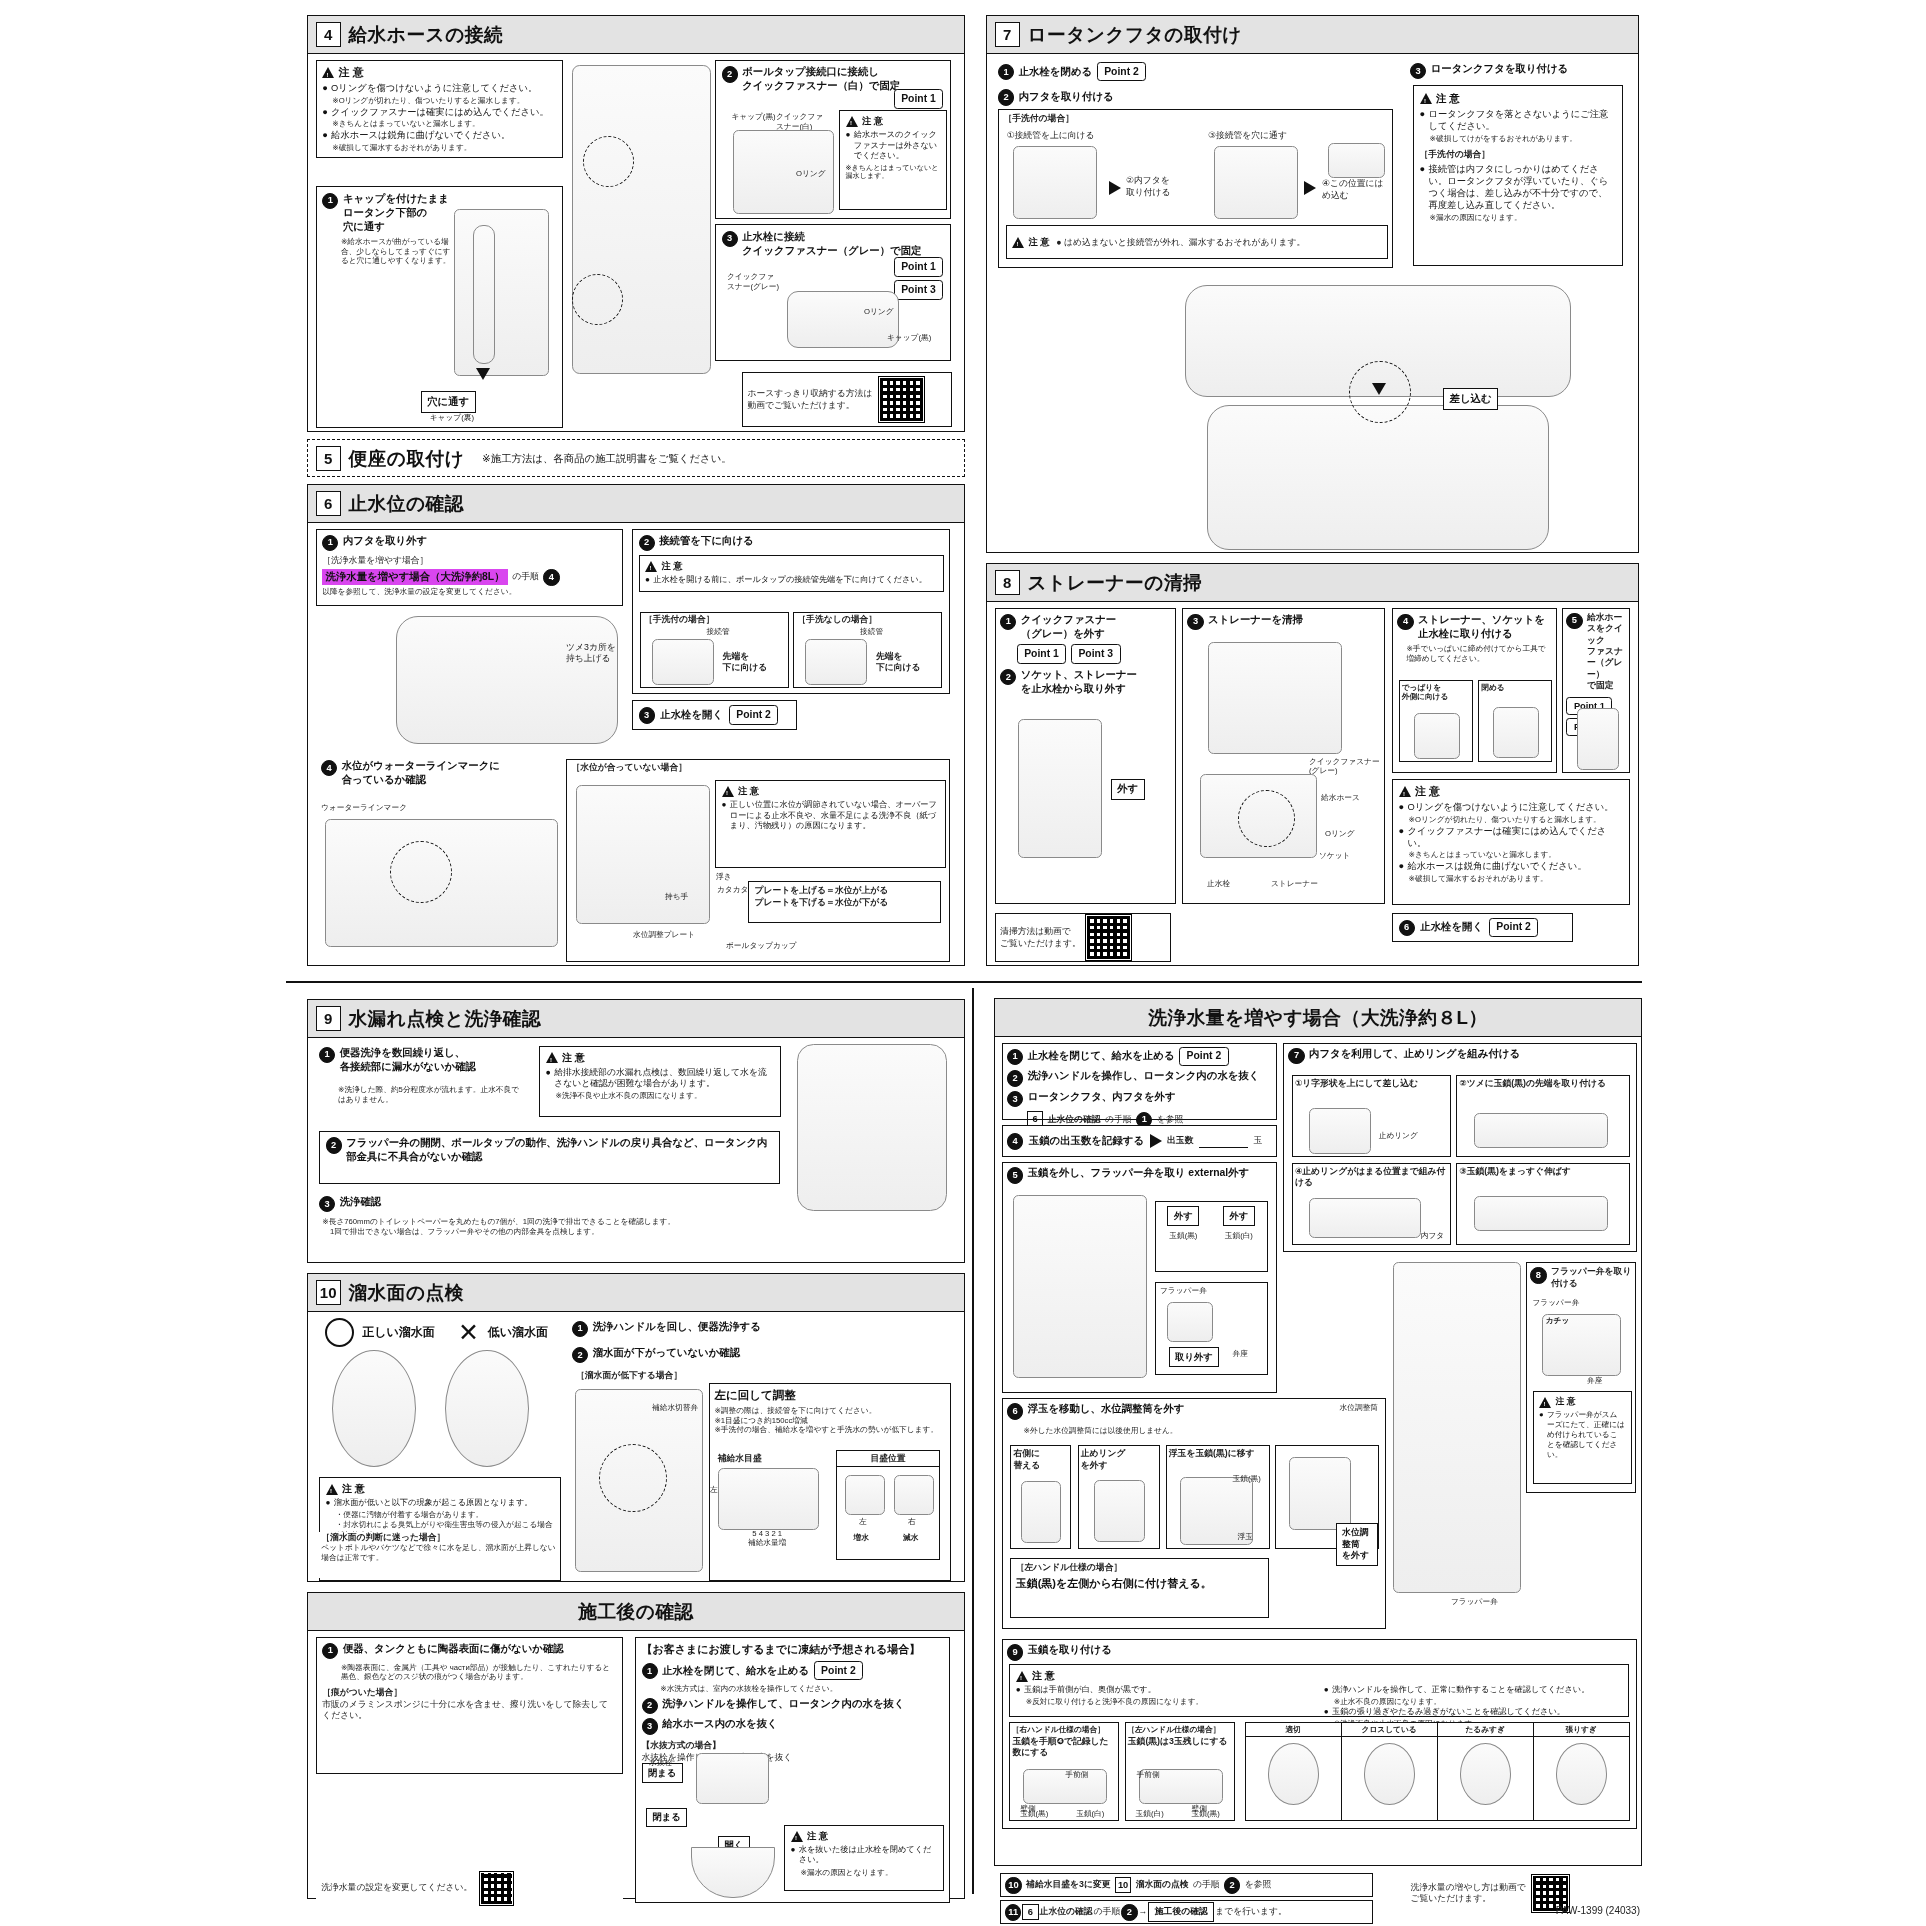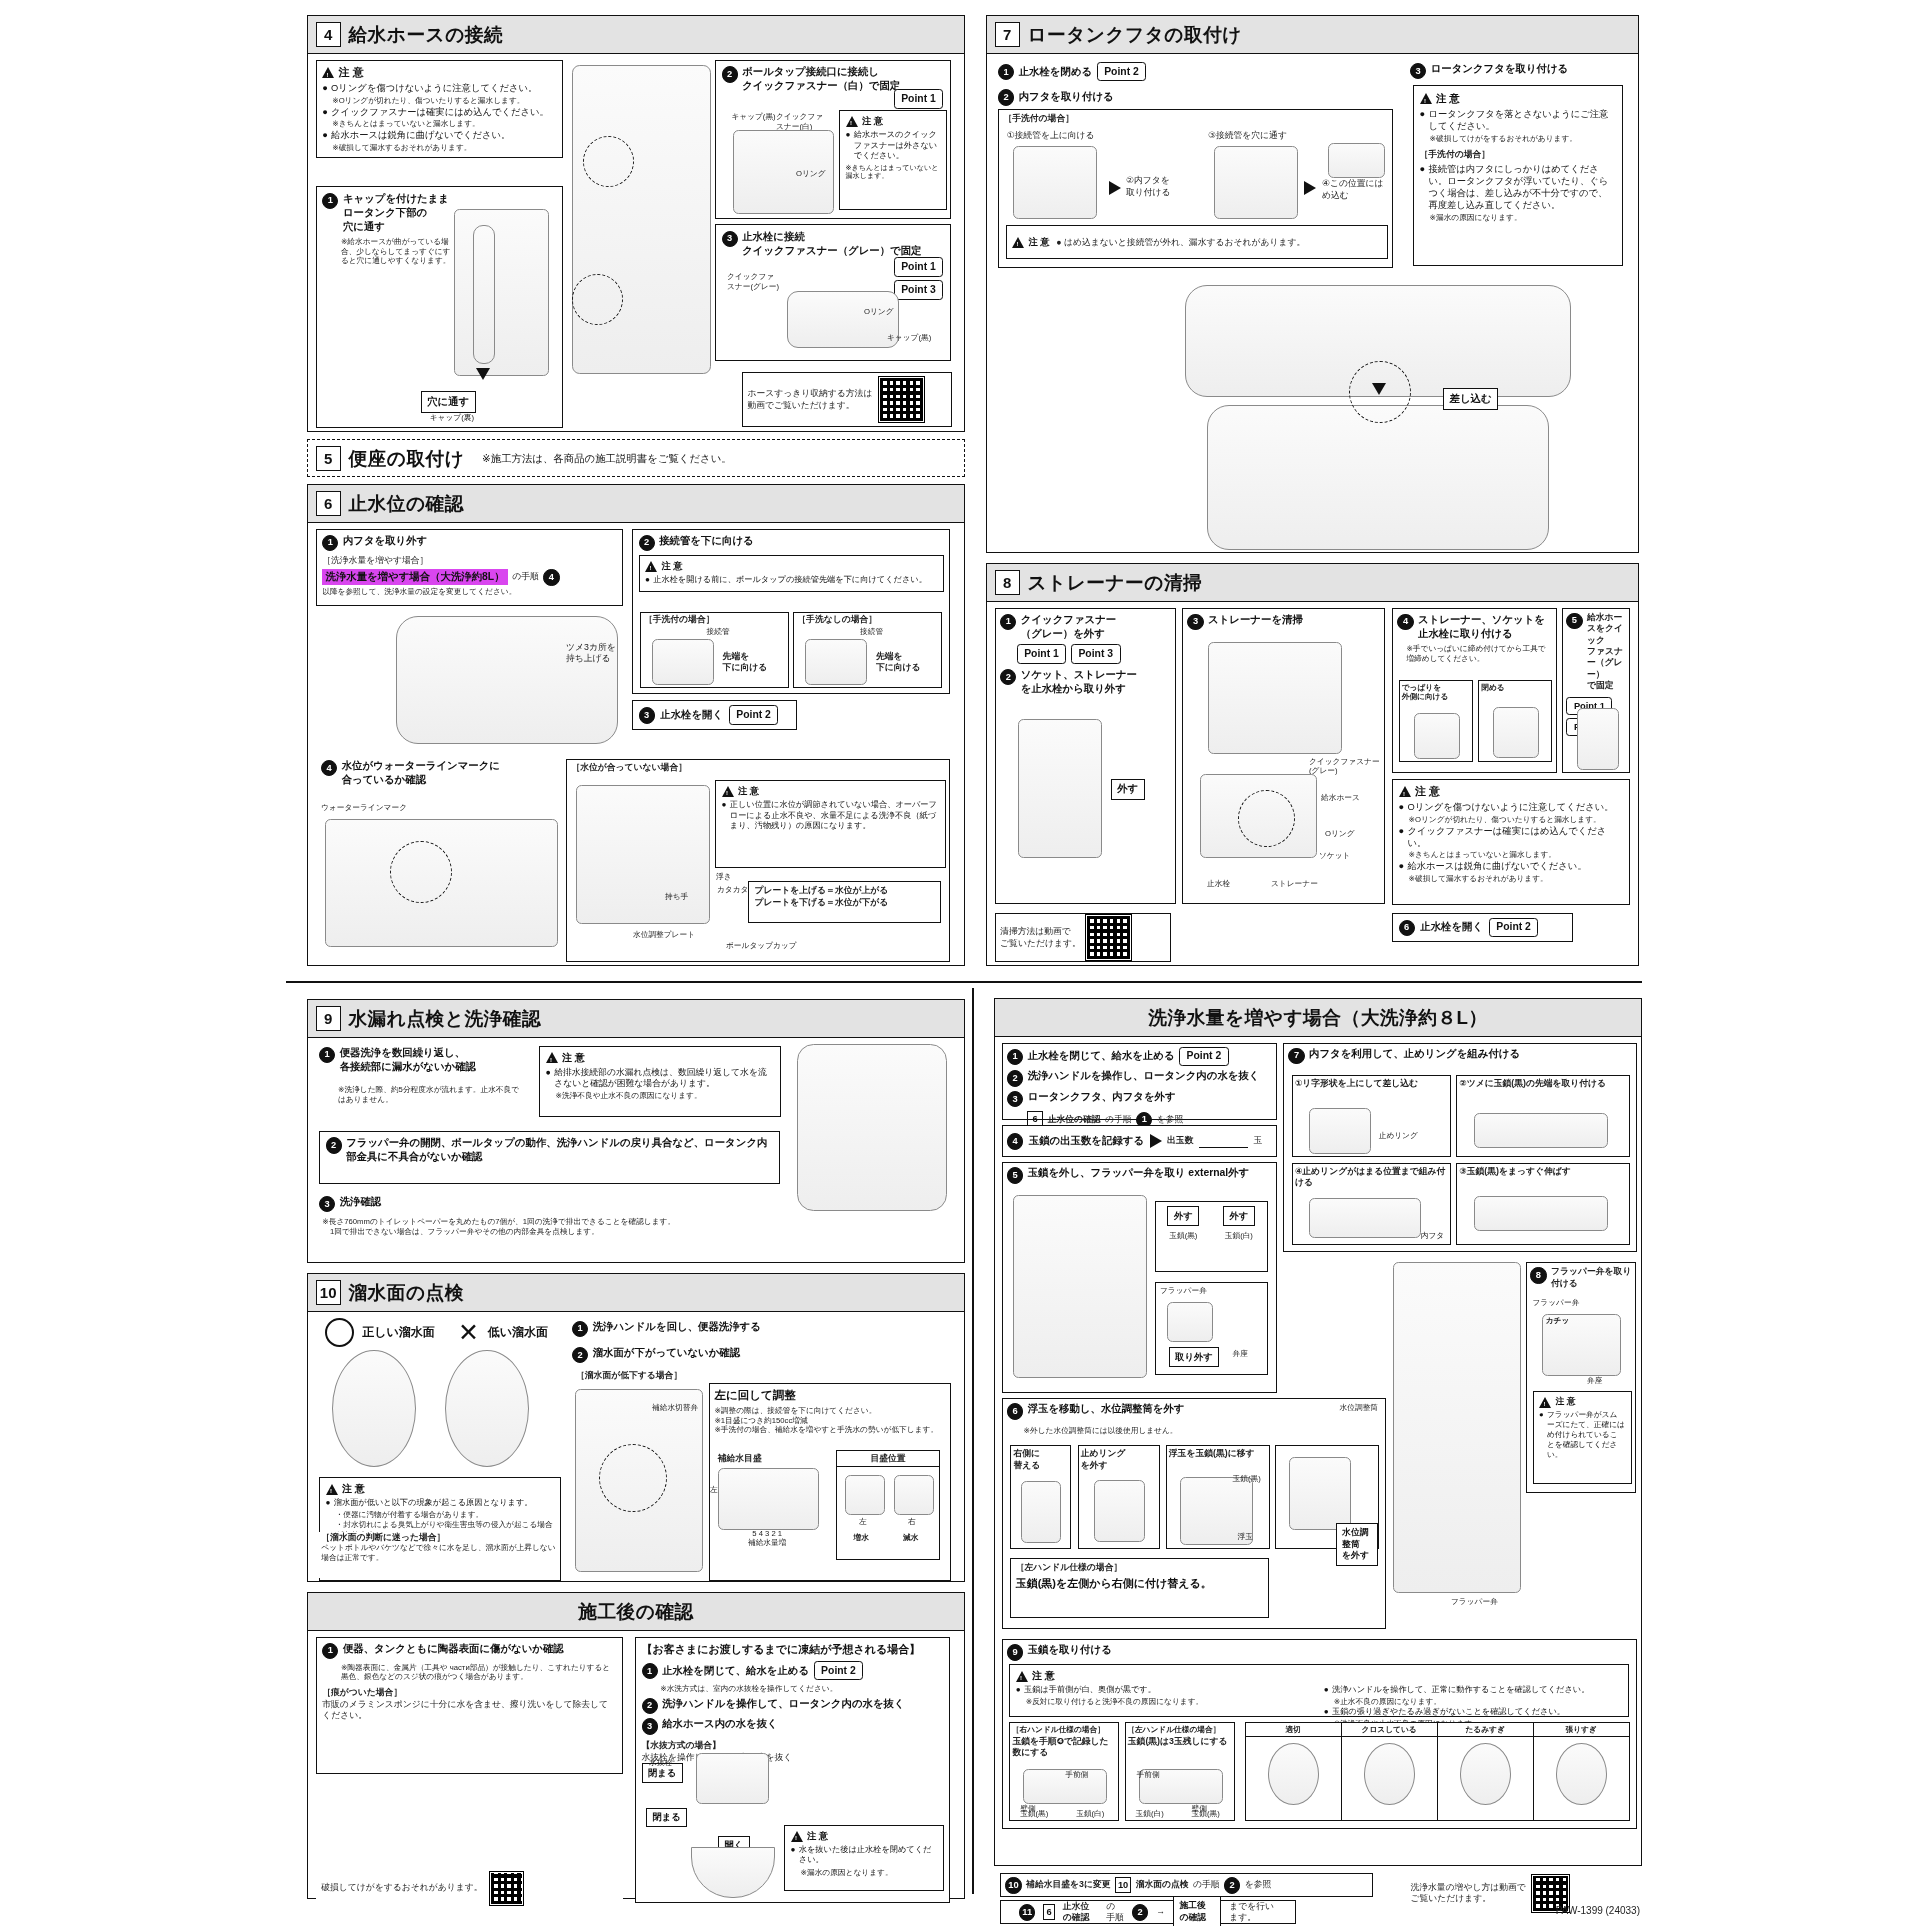--- a/index.html
+++ b/index.html
@@ -583,21 +583,21 @@
       <div class="panel" style="position:absolute;left:7.7px;top:5.5px;width:307px;height:137px;padding:4.4px 5.5px;box-sizing:border-box;">
         <div class="stepline">
           <span class="cir fill">1</span>
           <span class="b">便器、タンクともに陶器表面に傷がないか確認</span>
         </div>
         <div class="xsmall" style="margin-left:18.7px;">※陶器表面に、金属片（工具や части部品）が接触したり、こすれたりすると黒色、銀色などのスジ状の痕がつく場合があります。</div>
         <div class="small b" style="margin-top:5.5px;">［痕がついた場合］</div>
         <div class="small">市販のメラミンスポンジに十分に水を含ませ、擦り洗いをして除去してください。</div>
       </div>
       <div class="panel" style="position:absolute;left:7.7px;top:242px;width:307px;height:30px;display:flex;align-items:center;gap:7.7px;padding:0 5.5px;box-sizing:border-box;border:none;">
-        <span class="small">破損してけがをするおそれがあります。</span>
+        <span class="small">洗浄水量の設定を変更してください。</span>
         <span class="qr" style="width:31px;height:31px;"></span>
       </div>
 
       <div class="panel" style="position:absolute;left:327px;top:5.5px;width:315px;height:266px;padding:4.4px 5.5px;box-sizing:border-box;">
         <div class="b" style="font-size:11px;">【お客さまにお渡しするまでに凍結が予想される場合】</div>
         <div class="stepline" style="margin-top:4.4px;align-items:center;">
           <span class="cir fill">1</span>
           <span class="b">止水栓を閉じて、給水を止める</span>
           <span class="point">Point 2</span>
         </div>
@@ -857,21 +857,21 @@
 
   <div class="panel" style="position:absolute;left:1000px;top:1873px;width:373px;height:24px;display:flex;align-items:center;gap:4.4px;padding:0 4.4px;box-sizing:border-box;">
     <span class="cir fill">10</span>
     <span class="b small">補給水目盛を3に変更</span>
     <span class="sq">10</span>
     <span class="small b">溜水面の点検</span>
     <span class="small">の手順</span>
     <span class="cir fill">2</span>
     <span class="small">を参照</span>
   </div>
-  <div class="panel" style="position:absolute;left:1000px;top:1900px;width:296px;height:24px;display:flex;align-items:center;gap:8px;padding:0 18px;box-sizing:border-box;">
+  <div class="panel" style="position:absolute;left:1000px;top:1900px;width:373px;height:24px;display:flex;align-items:center;gap:1px;padding:0 4px;box-sizing:border-box;">
     <span class="cir fill">11</span>
     <span class="sq">6</span>
     <span class="small b">止水位の確認</span>
     <span class="small">の手順</span>
     <span class="cir fill">2</span>
     <span class="small">→</span>
     <span class="tagbox" style="font-size:8.8px;">施工後の確認</span>
     <span class="small">までを行います。</span>
   </div>
 

